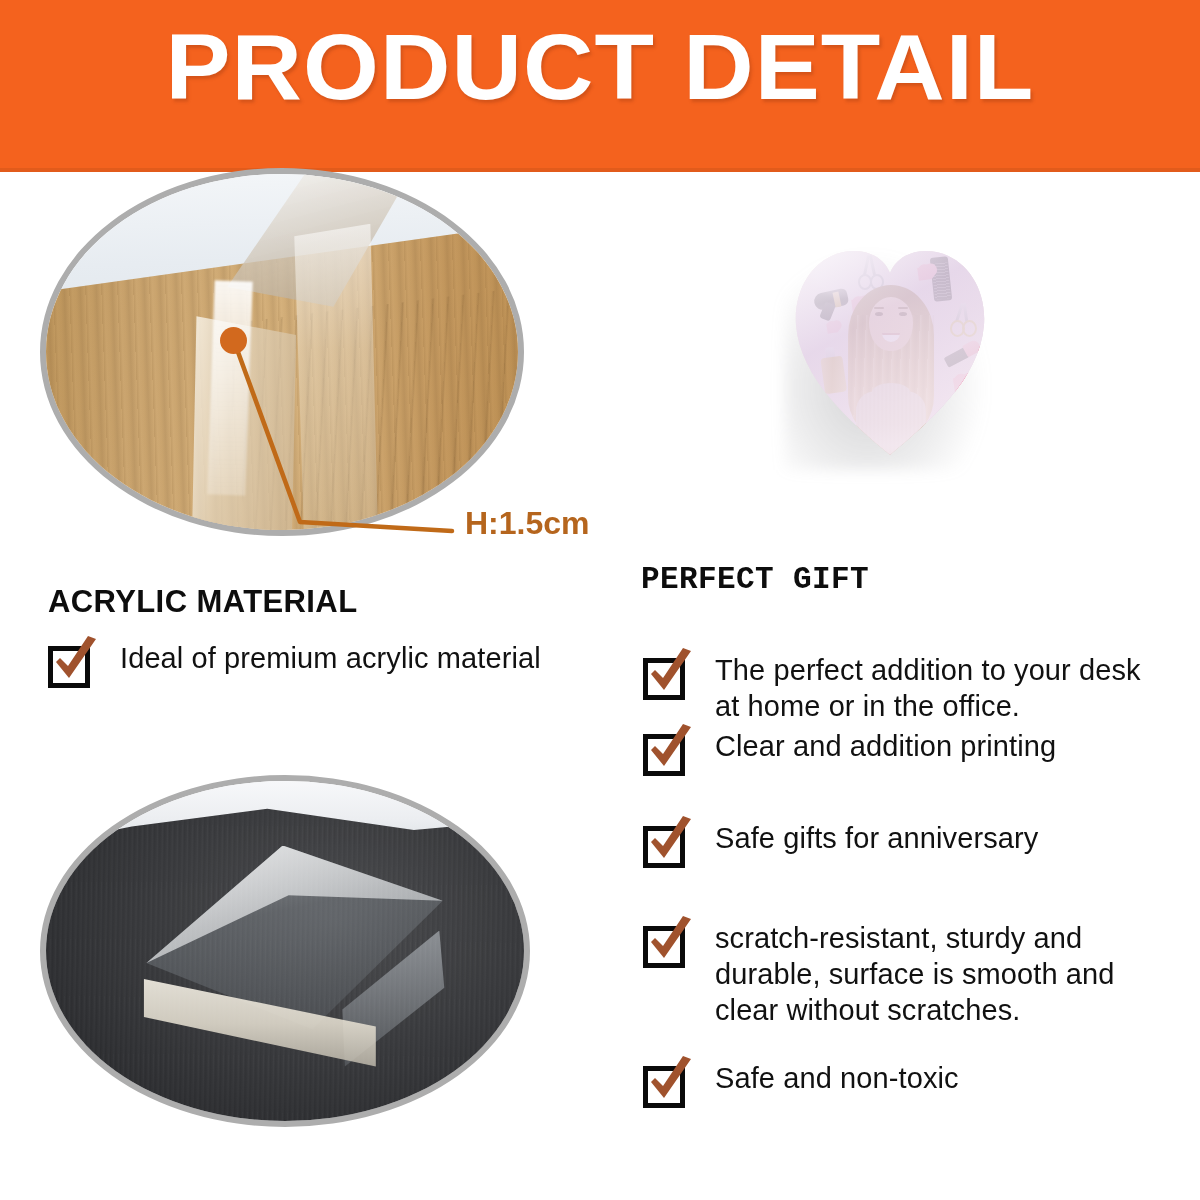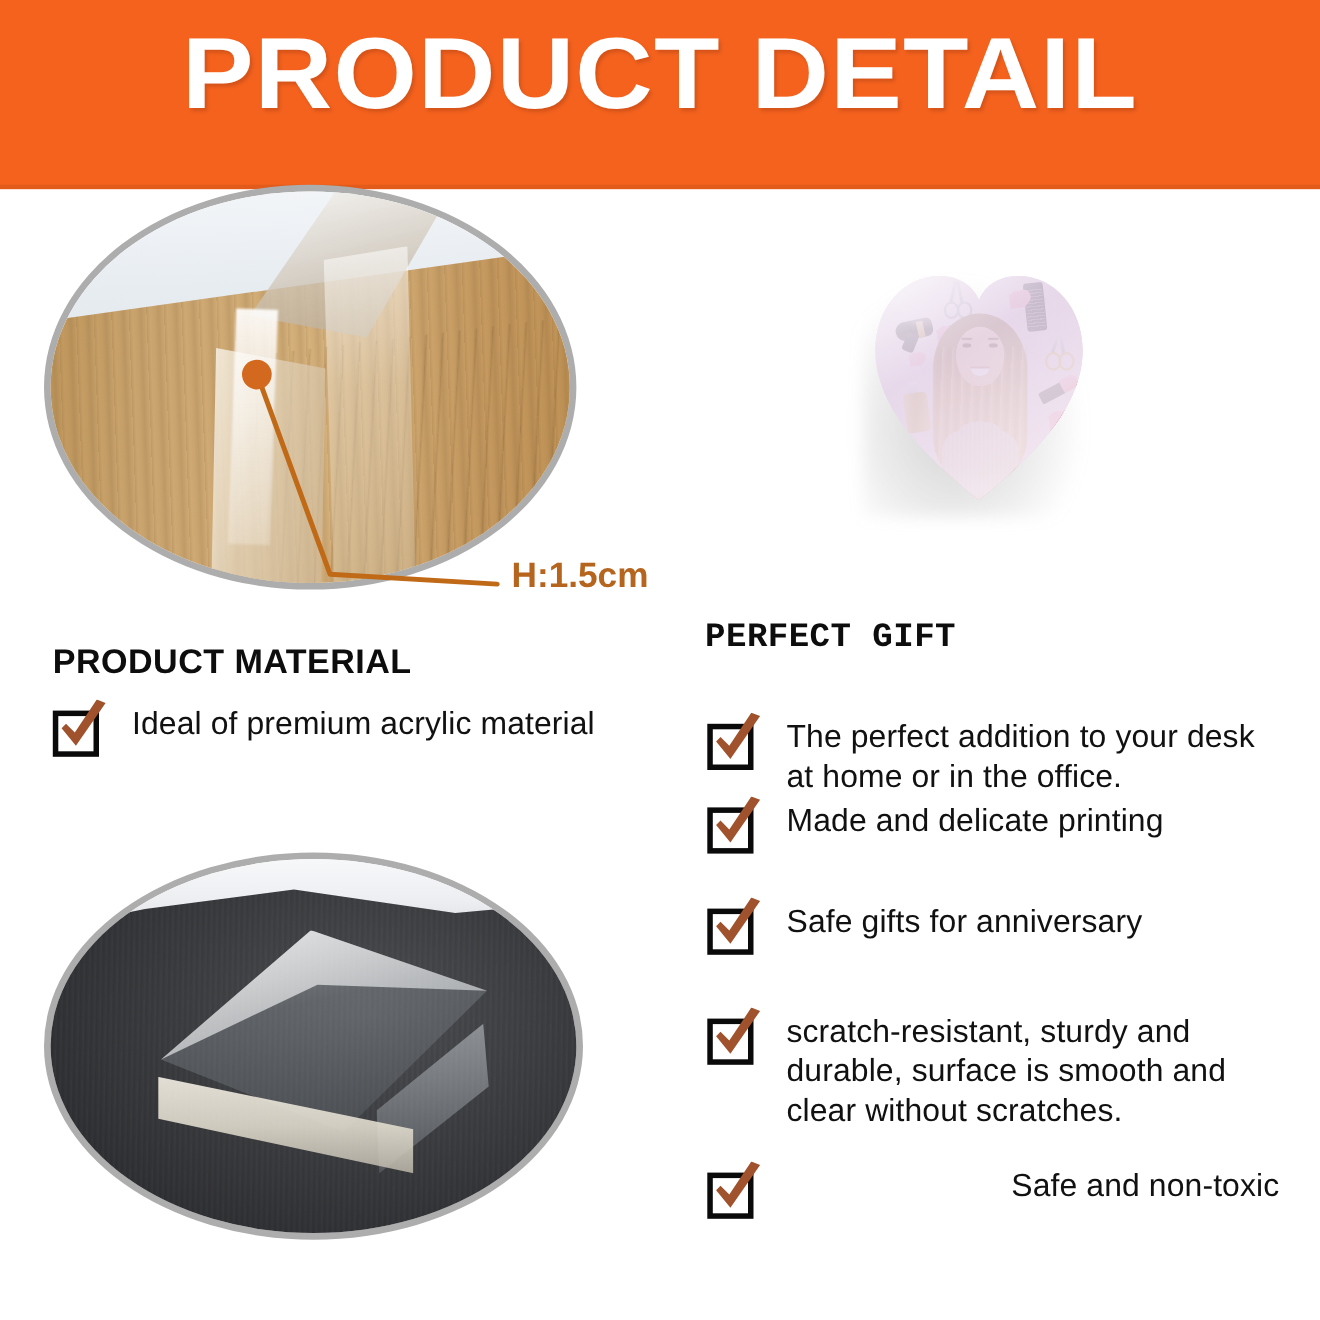--- a/index.html
+++ b/index.html
@@ -554,21 +554,21 @@
     line-height: 36px;
     letter-spacing: 0.1px;
     margin-left: 26px;
   }
 
   .row-acrylic-1 { left: 48px; top: 640px; width: 560px; }
   .row-gift-1 { left: 643px; top: 652px; width: 520px; }
   .row-gift-2 { left: 643px; top: 728px; width: 520px; }
   .row-gift-3 { left: 643px; top: 820px; width: 520px; }
   .row-gift-4 { left: 643px; top: 920px; width: 540px; }
-  .row-gift-5 { left: 643px; top: 1060px; width: 520px; justify-content: space-between; }
+  .row-gift-5 { left: 643px; top: 1060px; width: 520px; }
 </style>
 </head>
 <body>
 
 <div class="page">
 
   <div class="header-banner">
     <div class="header-title">PRODUCT DETAIL</div>
   </div>
 
@@ -642,21 +642,21 @@
           <div class="p-collar"></div>
         </div>
 
         <div class="heart-gloss"></div>
         <div class="heart-gloss2"></div>
       </div>
       <div class="heart-rim"></div>
     </div>
   </div>
 
-  <div class="section-heading heading-acrylic">PRODUCT MATERIAL</div>
+  <div class="section-heading heading-acrylic">ACRYLIC MATERIAL</div>
 
   <div class="feature-row row-acrylic-1">
     <div class="checkbox">
       <div class="box"></div>
       <svg class="tick" viewBox="0 0 54 54">
           <path d="M9 26 L22 42 L49 3 L41 0 L21 30 L13 22 Z" fill="#A0522D"></path>
         </svg>
     </div>
     <div class="feature-text">Ideal of premium acrylic material</div>
   </div>
@@ -685,21 +685,21 @@
     <div class="feature-text">The perfect addition to your desk at home or in the office.</div>
   </div>
 
   <div class="feature-row row-gift-2">
     <div class="checkbox">
       <div class="box"></div>
       <svg class="tick" viewBox="0 0 54 54">
           <path d="M9 26 L22 42 L49 3 L41 0 L21 30 L13 22 Z" fill="#A0522D"></path>
         </svg>
     </div>
-    <div class="feature-text">Made and delicate printing</div>
+    <div class="feature-text">Clear and addition printing</div>
   </div>
 
   <div class="feature-row row-gift-3">
     <div class="checkbox">
       <div class="box"></div>
       <svg class="tick" viewBox="0 0 54 54">
           <path d="M9 26 L22 42 L49 3 L41 0 L21 30 L13 22 Z" fill="#A0522D"></path>
         </svg>
     </div>
     <div class="feature-text">Safe gifts for anniversary</div>

